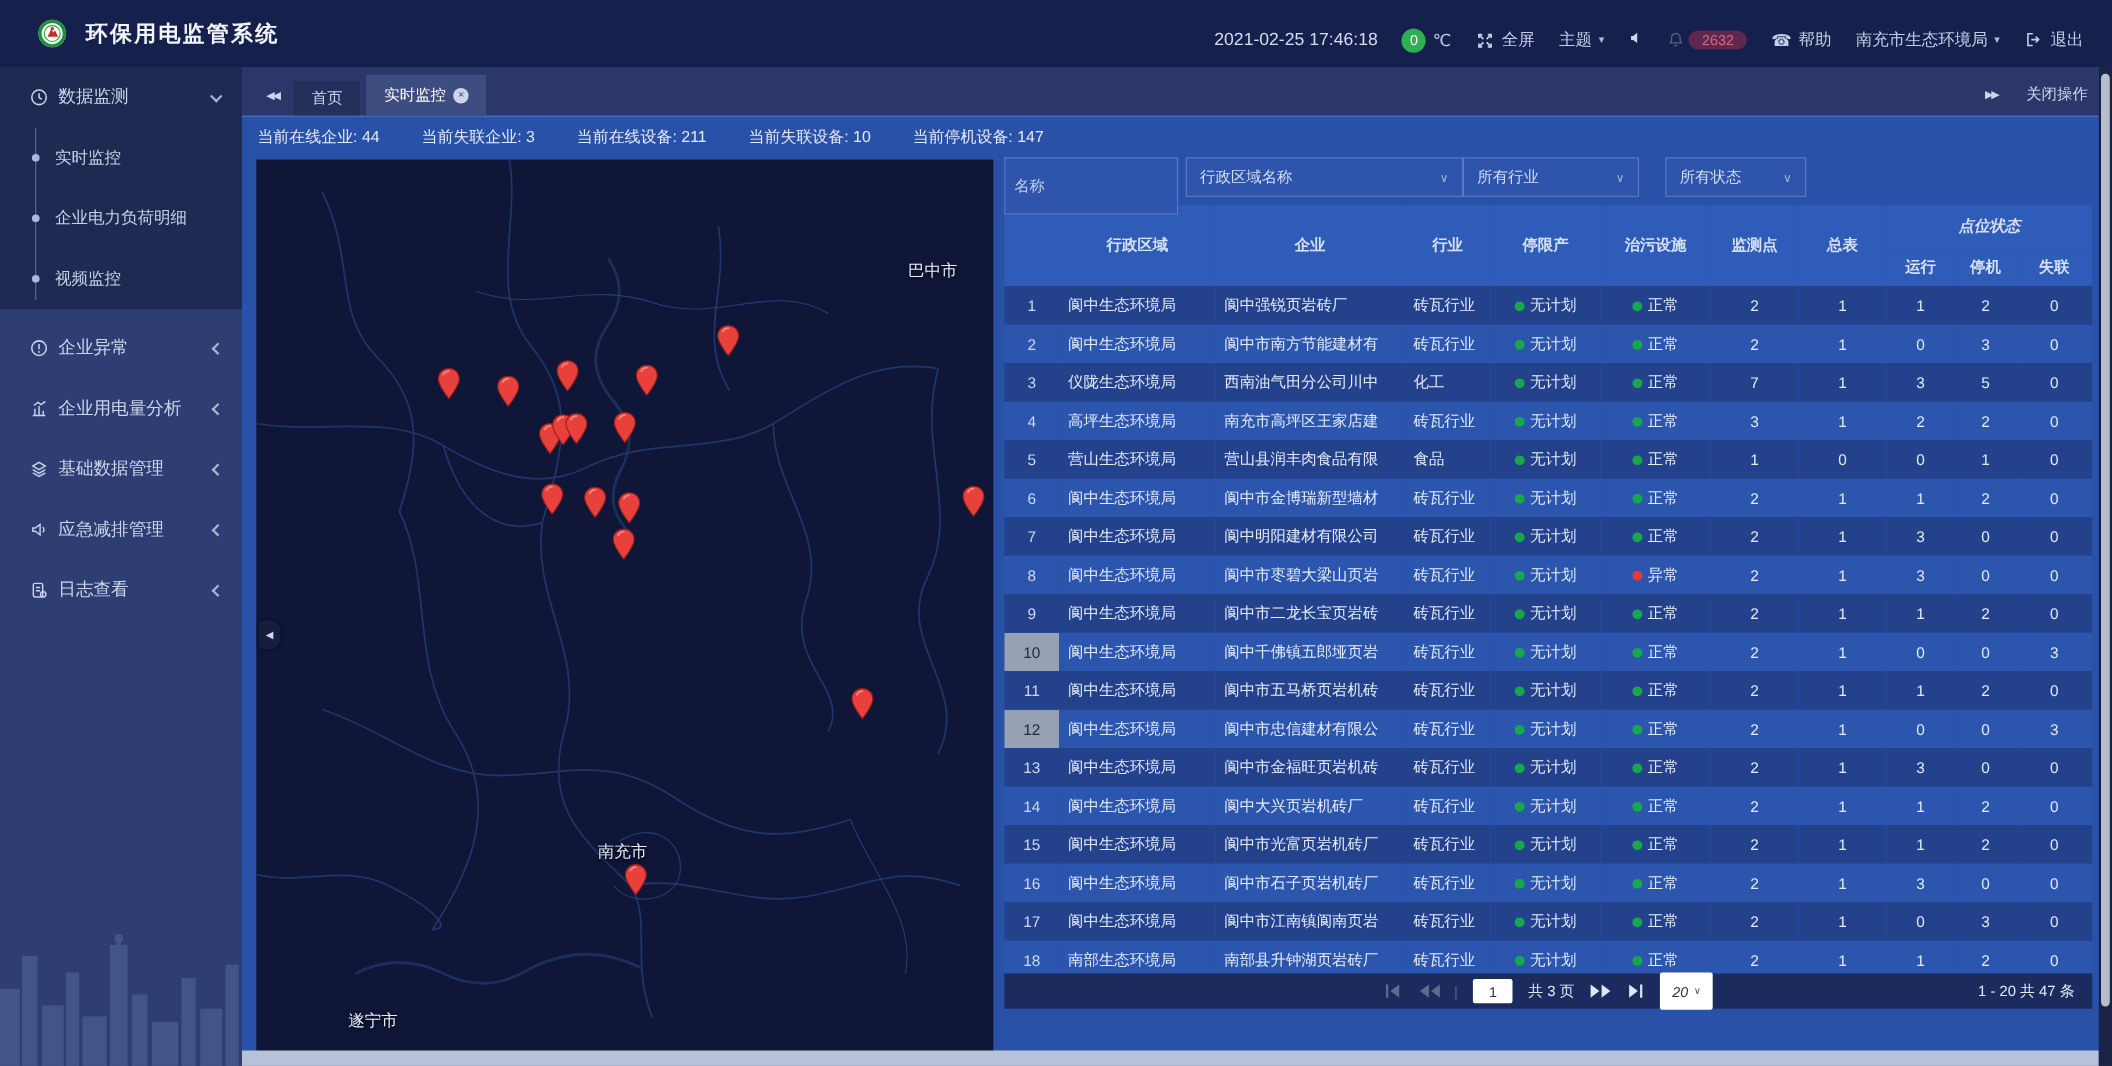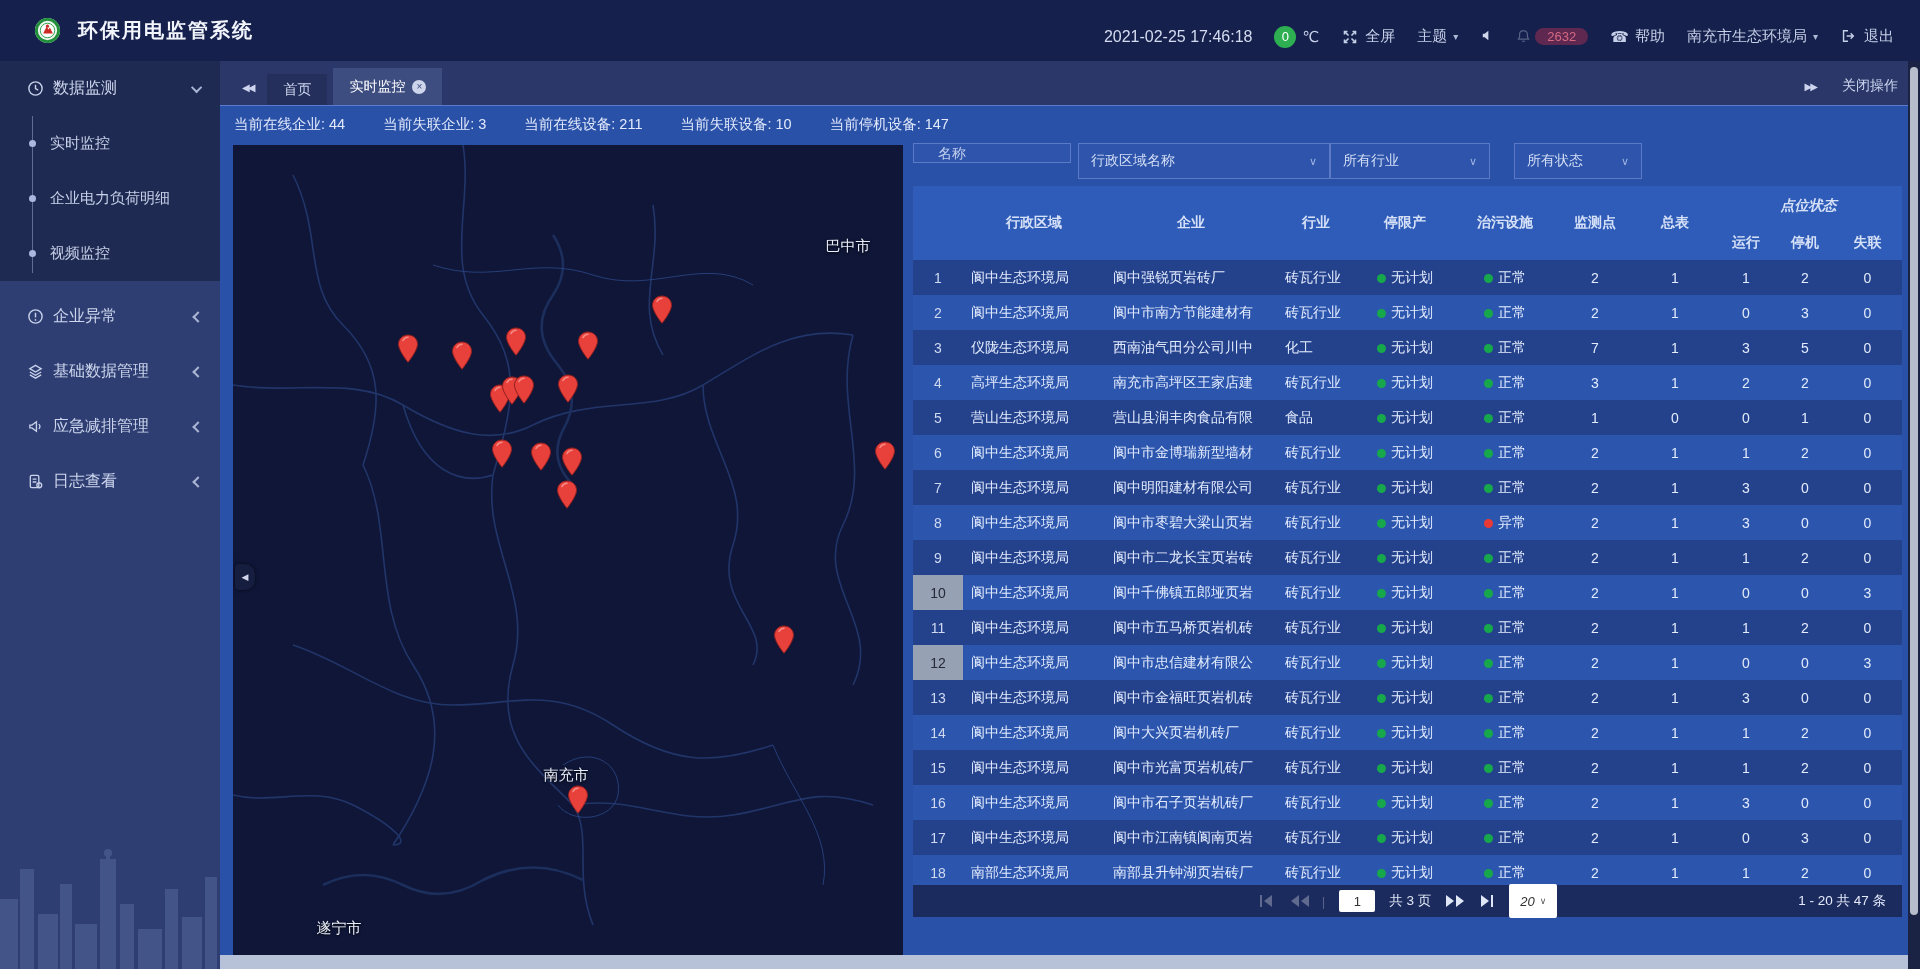--- a/index.html
+++ b/index.html
@@ -70,22 +70,22 @@
   .map-toggle { position:absolute; left:2px; top:419px; width:20px; height:26px; background:#161e40;
     border-radius:4px 10px 10px 4px; color:#cfd6ea; font-size:9px; display:flex; align-items:center;
     justify-content:center; cursor:pointer; box-shadow:0 0 4px rgba(0,0,0,.6); }
 
   
   .rpanel { position:absolute; left:693px; top:37px; width:989px; height:774px; }
   .filters { position:relative; height:36px; }
   .fbox { position:absolute; top:0; height:36px; background:#2e55ab; border:1px solid #5b79c5;
     color:#d4def5; font-size:14px; display:flex; align-items:center; padding:0 12px; }
   .fbox .fcaret { margin-left:auto; color:#9fb2e0; font-size:11px; }
-  input.fname { left:0; width:158px; position:absolute; height:20px; background:#2e55ab;
-    border:1px solid #5b79c5; color:#e5ecfb; font-size:14px; padding:0 24px; outline:none; }
+  input.fname { left:0; width:158px; position:absolute; height:52px; background:#2e55ab;
+    border:1px solid #5b79c5; color:#e5ecfb; font-size:14px; padding:0 8px; outline:none; }
   input.fname::placeholder { color:#c3cfee; opacity:1; }
   .f-region { left:165px; width:252px;gap:13px; } .f-industry { left:417px; width:160px; } .f-status { left:601px; width:128px; }
 
   .tbl-wrap { margin-top:7px; height:699px; overflow:hidden; }
   table { border-collapse:collapse; table-layout:fixed; width:989px; }
   thead th { background:#2e5cb8; color:#d6e1f8; font-weight:600; font-size:14px; }
   thead tr.h1 th { height:40px; } thead tr.h2 th { height:34px; }
   thead th.rsp { height:74px; }
   th.pstat { font-style:italic; font-weight:700; }
   tbody td { height:35px; font-size:14px; color:#e3ecfd; text-align:center; overflow:hidden;
@@ -214,20 +214,31 @@
               <path d="M9 5v5"></path>
               <circle cx="9" cy="12.6" r=".9" fill="currentColor" stroke="none"></circle>
             </svg></span>
           <span class="s-label">企业异常</span>
           <span class="chev left"></span>
         </div>
       </div>
       <div class="side-group">
         <div class="side-head">
           <span class="s-ico"><svg viewBox="0 0 18 18" width="17" height="17" fill="none" stroke="currentColor" stroke-width="1.4">
+              <path d="M3 15.5h12"></path>
+              <path d="M5 15V9M9 15V6.5M13 15v-4"></path>
+              <path d="M4 6l4-3 3 2 4-3"></path>
+            </svg></span>
+          <span class="s-label">企业用电量分析</span>
+          <span class="chev left"></span>
+        </div>
+      </div>
+      <div class="side-group">
+        <div class="side-head">
+          <span class="s-ico"><svg viewBox="0 0 18 18" width="17" height="17" fill="none" stroke="currentColor" stroke-width="1.4">
               <path d="M9 2.5 15 6 9 9.5 3 6Z"></path>
               <path d="M3 9.5 9 13l6-3.5"></path>
               <path d="M3 12.5 9 16l6-3.5"></path>
             </svg></span>
           <span class="s-label">基础数据管理</span>
           <span class="chev left"></span>
         </div>
       </div>
       <div class="side-group">
         <div class="side-head">

